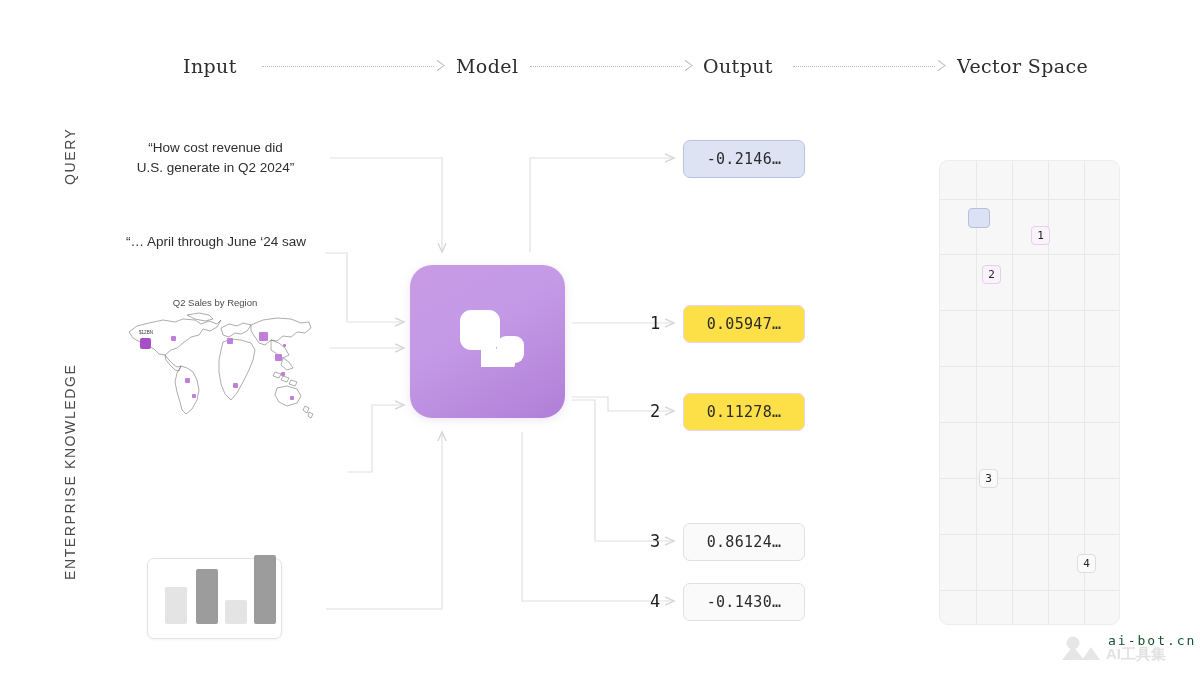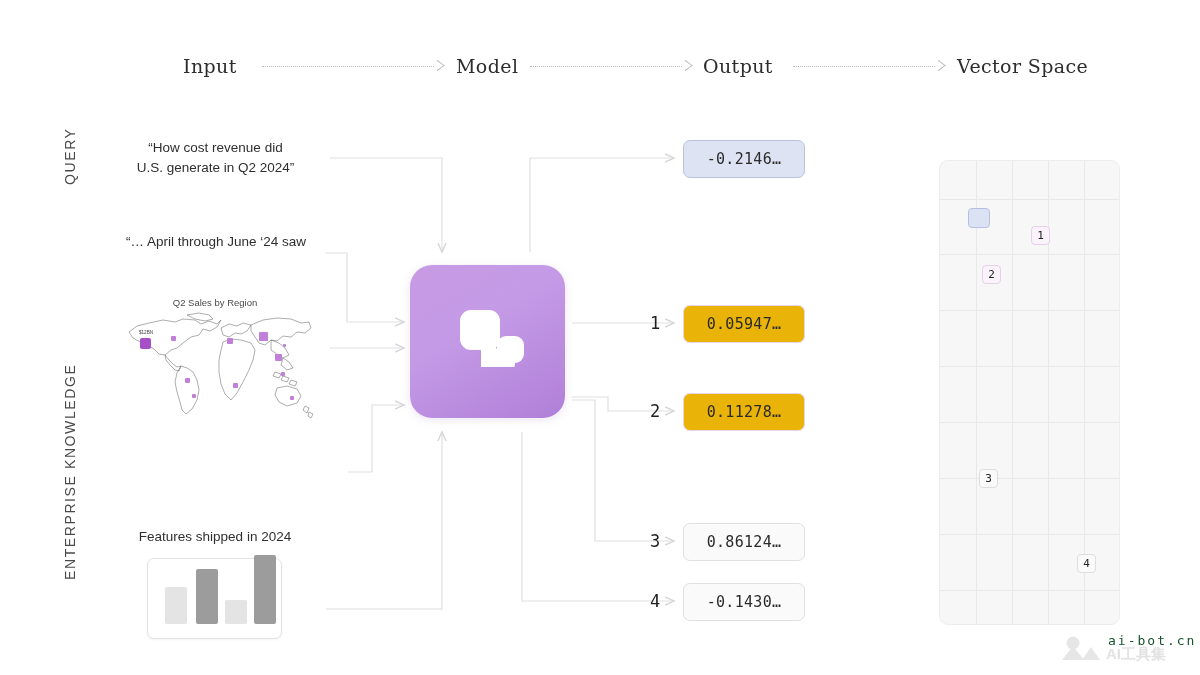--- a/index.html
+++ b/index.html
@@ -111,21 +111,21 @@
     height: 38px;
     width: 122px;
     border-radius: 7px;
     display: flex; align-items: center; justify-content: center;
     font-family: "DejaVu Sans Mono", monospace;
     font-size: 15px;
     letter-spacing: .3px;
     color: #2b2b2b;
   }
   .chip.blue  { background: #dde3f2; border: 1px solid #b9c3e0; }
-  .chip.pink  { background: #eab308; border: 1px solid #e9d4ec; }
+  .chip.pink  { background: #fde047; border: 1px solid #e9d4ec; }
   .chip.plain { background: #fafafa; border: 1px solid #e0e0e2; }
   .chip-index {
     position: absolute;
     font-family: "DejaVu Sans Mono", monospace;
     font-size: 17px;
     color: #1f1f1f;
   }
 
   
   #wires { position: absolute; left:0; top:0; width:1200px; height:675px; pointer-events:none; }
@@ -284,21 +284,20 @@
     <div class="map-dot" style="left:102px; top:28px; width:6px; height:6px;"></div>
     <div class="map-dot" style="left:134px; top:22px; width:9px; height:9px;"></div>
     <div class="map-dot" style="left:158px; top:34px; width:3px; height:3px;"></div>
     <div class="map-dot" style="left:150px; top:44px; width:7px; height:7px;"></div>
     <div class="map-dot" style="left:156px; top:62px; width:4px; height:4px;"></div>
     <div class="map-dot" style="left:108px; top:73px; width:5px; height:5px;"></div>
     <div class="map-dot" style="left:165px; top:86px; width:4px; height:4px;"></div>
   </div>
 
 
-  <div class="caption" style="left:105px; top:529px; width:220px;">Features shipped in 2024</div>
 
   <div class="barcard" style="left:147px; top:558px; width:135px; height:81px;">
     <div class="bar" style="left:17px; width:22px; height:37px; background:#e4e4e4;"></div>
     <div class="bar" style="left:48px; width:22px; height:55px; background:#9c9c9c;"></div>
     <div class="bar" style="left:77px; width:22px; height:24px; background:#e4e4e4;"></div>
     <div class="bar" style="left:106px; width:22px; height:69px; background:#9c9c9c;"></div>
   </div>
 
   <div class="model-tile" style="left:410px; top:265px; width:155px; height:153px;">
     <svg width="155" height="153" viewBox="0 0 155 153">

